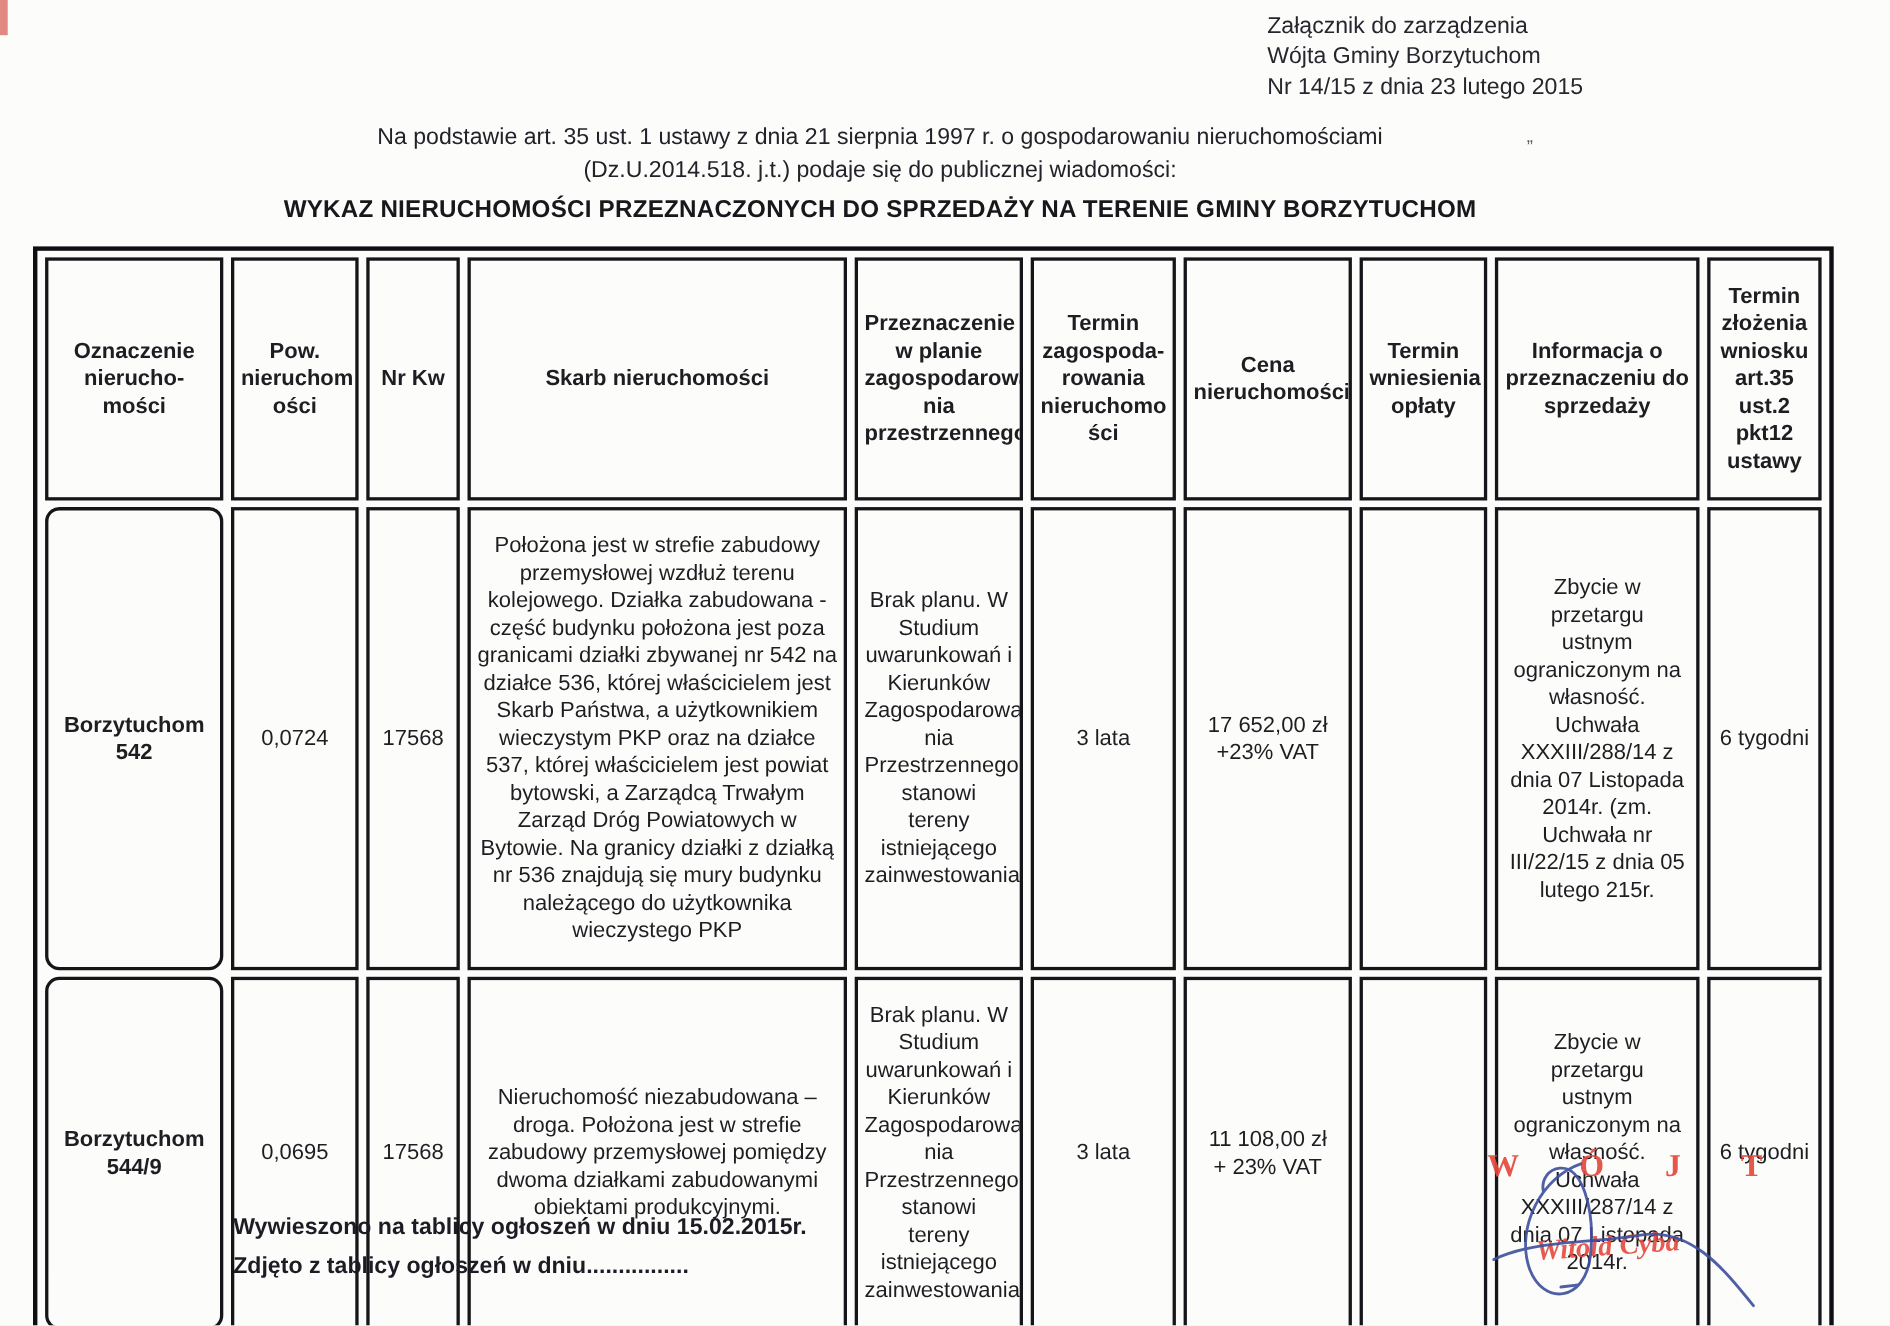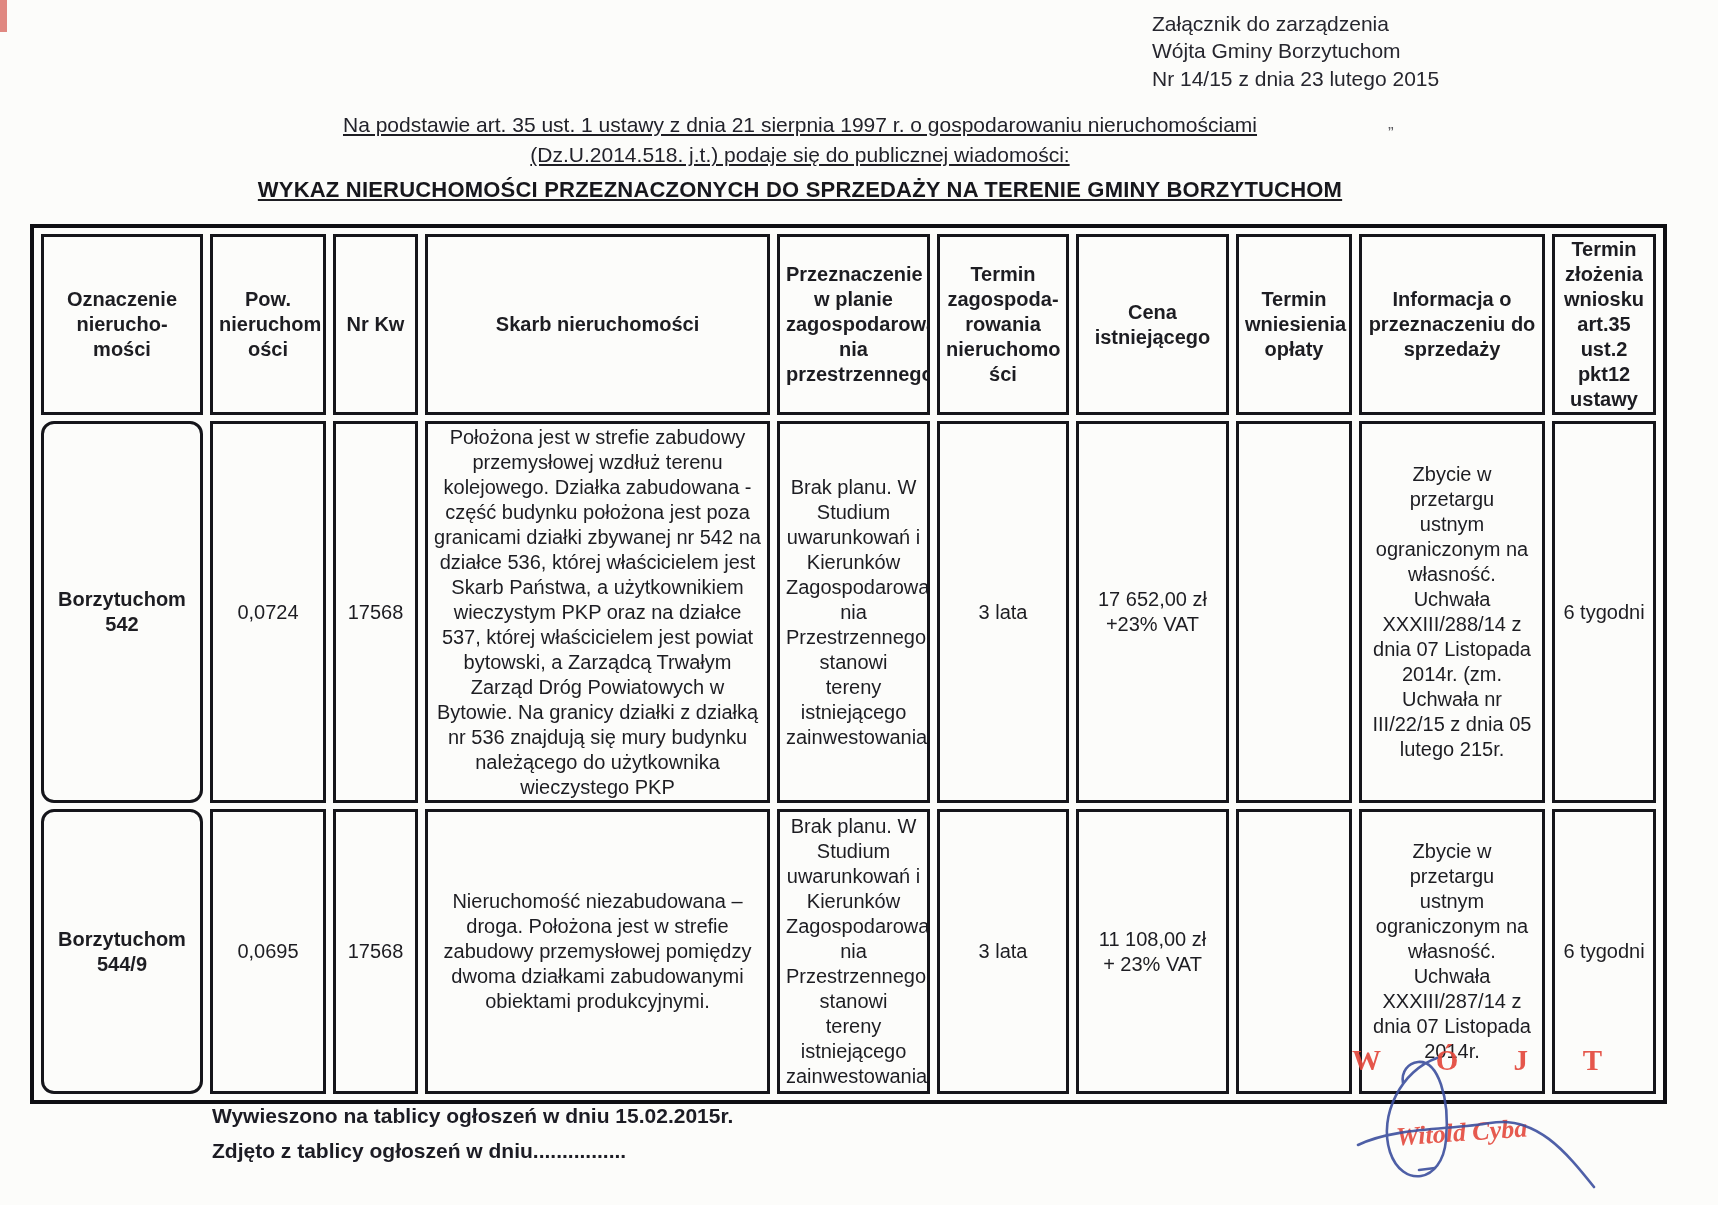--- a/index.html
+++ b/index.html
@@ -17,39 +17,39 @@
   .red-strip{position:absolute;left:0;top:0;width:7px;height:32px;background:#d4574d;opacity:.7;}
   .tiny-mark{position:absolute;left:1388px;top:124px;color:#3a3a40;font-size:17px;opacity:.85;}
 
   
   .attachment{
     position:absolute;left:1152px;top:10px;
     font-size:21px;line-height:1.3;color:#26262e;
   }
 
   
-  .intro{position:absolute;left:0;top:110px;width:1600px;text-align:center;text-decoration:underline;}
+  .intro{position:absolute;left:0;top:110px;width:1600px;text-align:center;}
   .intro .l1,.intro .l2{font-size:21px;line-height:1.45;color:#22222a;}
   .doc-title{margin-top:6px;font-size:22px;font-weight:700;color:#17171c;letter-spacing:.2px;}
 
   
   .tbl-wrap{
     position:absolute;left:30px;top:224px;width:1630px;
   }
   table.main{
     table-layout:fixed;width:1630px;
     border-collapse:separate;border-spacing:7px 6px;
     border:4px solid #0f0f13;
     background:#fcfcfa;
   }
   table.main th, table.main td{
     border:3px solid #15151a;
     box-sizing:border-box;
     text-align:center;vertical-align:middle;
-    padding:0 6px;
+    padding:20px 6px;
     font-size:20px;line-height:1.25;color:#1d1d22;
     overflow:hidden;
   }
   table.main th{font-weight:700;white-space:pre-line;}
   td.ml{white-space:pre-line;}
   tr.hdr{height:170px;}
   tr.r1{height:382px;}
   tr.r2{height:285px;}
   td.bold{font-weight:700;font-size:21px;border-radius:13px;}
   td.vtop{vertical-align:top;padding-top:8px;}
@@ -124,21 +124,21 @@
 w planie
 zagospodarowa
 nia
 przestrzennego</th>
         <th>Termin
 zagospoda-
 rowania
 nieruchomo
 ści</th>
         <th>Cena
-istniejącego</th>
+nieruchomości</th>
         <th>Termin
 wniesienia
 opłaty</th>
         <th>Informacja o
 przeznaczeniu do
 sprzedaży</th>
         <th>Termin
 złożenia
 wniosku
 art.35

